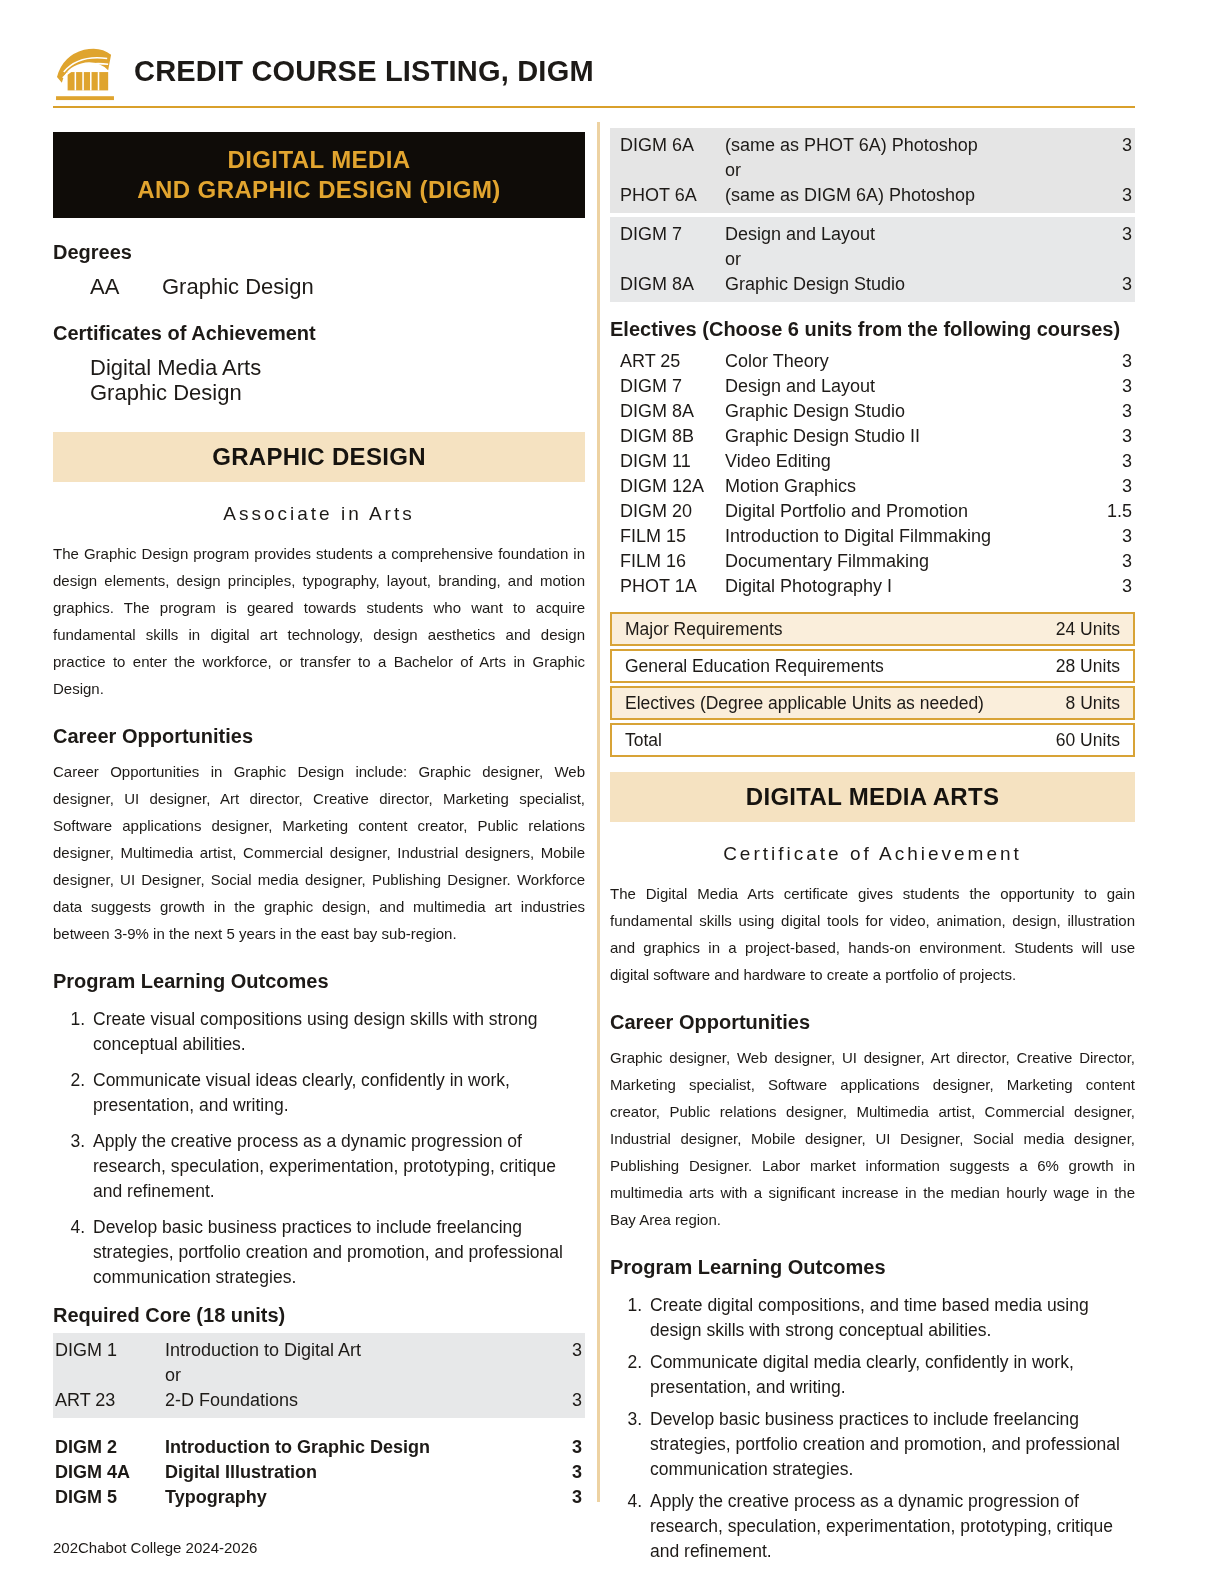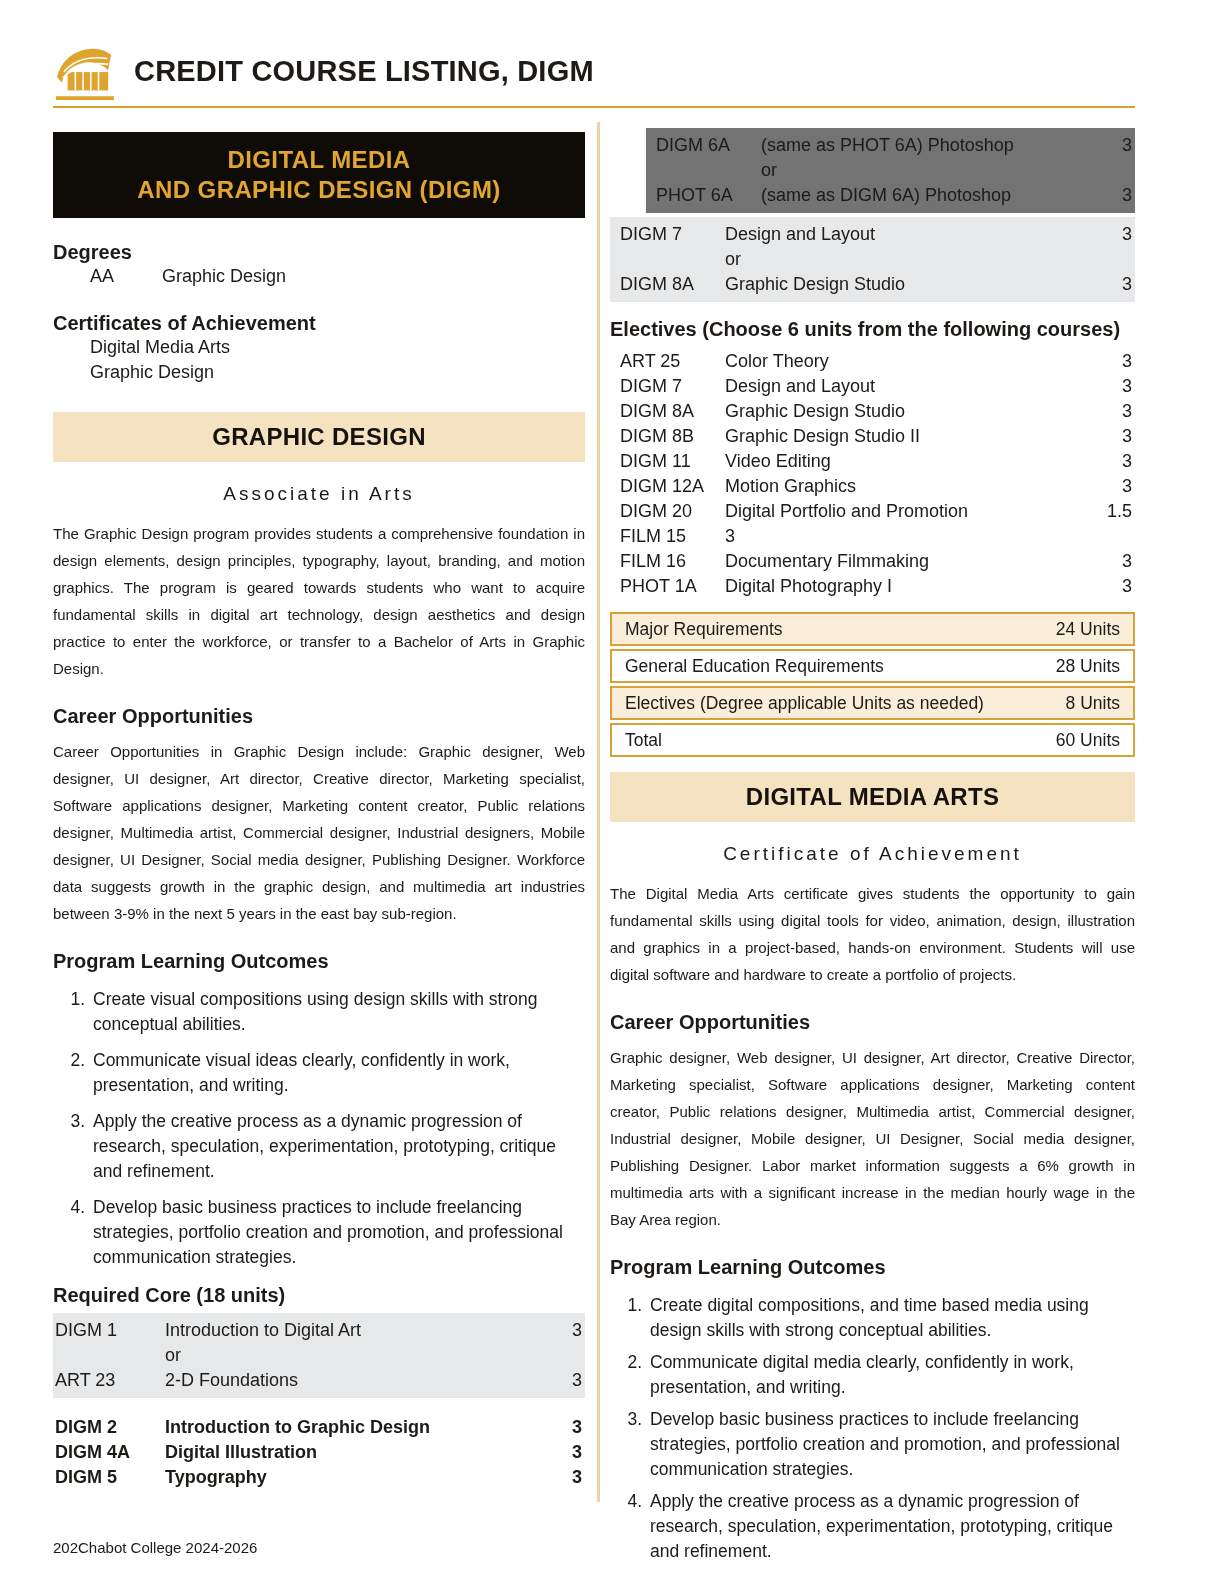--- a/index.html
+++ b/index.html
@@ -33,34 +33,34 @@
   }
   .tan-banner {
     background: #f5e2c1; color: #16130f; text-align: center;
     font-weight: bold; font-size: 24px; line-height: 28px;
     padding: 11px 6px; letter-spacing: 0.3px;
   }
   .subtitle { text-align: center; font-size: 19px; letter-spacing: 3px; margin-top: 21px; }
 
   h3.shead { font-size: 20px; font-weight: bold; margin-top: 23px; }
 
-  .indent-block { padding-left: 37px; font-size: 18px; line-height: 25px; }
+  .indent-block { padding-left: 37px; margin-top: 10px; font-size: 22px; line-height: 25px; }
   .award-row { display: flex; }
   .award-abbr { width: 72px; flex: none; }
 
   p.body-just { text-align: justify; font-size: 15px; line-height: 27px; margin-top: 15px; }
 
   ol.plo { margin-top: 14px; padding-left: 37px; font-size: 17.5px; }
   ol.plo li { line-height: 25px; margin-bottom: 11px; padding-left: 3px; }
   ol.plo.tight li { margin-bottom: 7px; }
 
   
   .cgroup { font-size: 18px; margin-top: 6px; padding: 5px 0; }
   .bg-grey  { background: #e7e8e9; }
-  .bg-cream { background: #737373; margin-left: 36px; }
+  .bg-cream { background: #e5e5e5; }
   .crow { display: flex; line-height: 25px; }
   .col-left  .crow { padding: 0 3px 0 2px; }
   .col-right .crow { padding: 0 3px 0 10px; }
   .ccode { width: 110px; flex: none; }
   .col-right .ccode { width: 105px; }
   .ctitle { flex: 1; }
   .cunits { flex: none; text-align: right; }
 
   
   .summary { margin-top: 13px; }
@@ -253,20 +253,21 @@
           <span class="ctitle">Motion Graphics</span>
           <span class="cunits">3</span>
         </div>
         <div class="crow">
           <span class="ccode">DIGM 20</span>
           <span class="ctitle">Digital Portfolio and Promotion</span>
           <span class="cunits">1.5</span>
         </div>
         <div class="crow">
           <span class="ccode">FILM 15</span>
+          <span class="ctitle">Introduction to Digital Filmmaking</span>
           <span class="cunits">3</span>
         </div>
         <div class="crow">
           <span class="ccode">FILM 16</span>
           <span class="ctitle">Documentary Filmmaking</span>
           <span class="cunits">3</span>
         </div>
         <div class="crow">
           <span class="ccode">PHOT 1A</span>
           <span class="ctitle">Digital Photography I</span>

